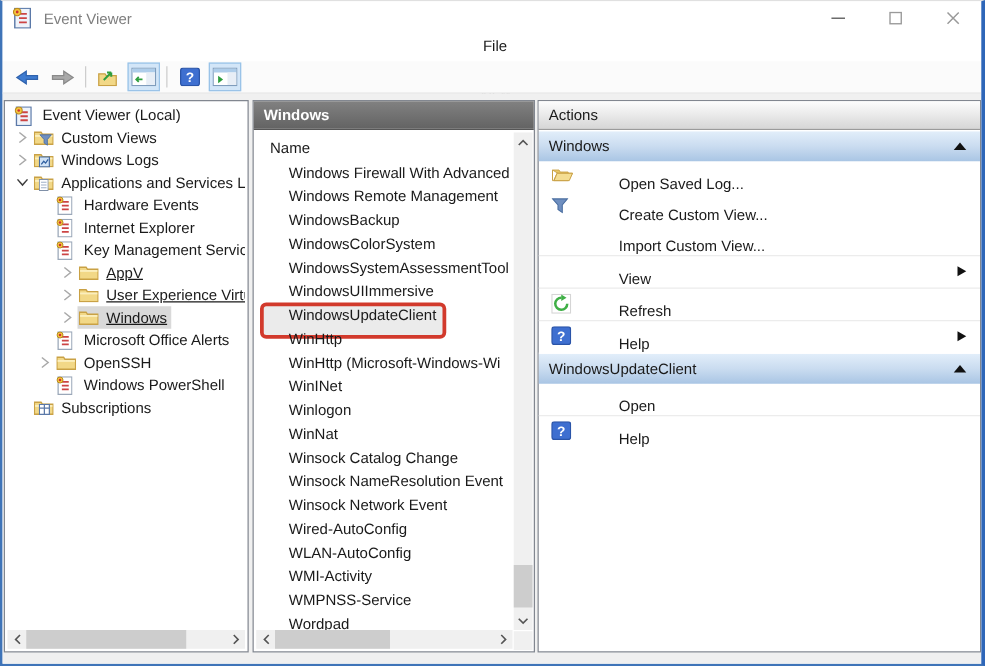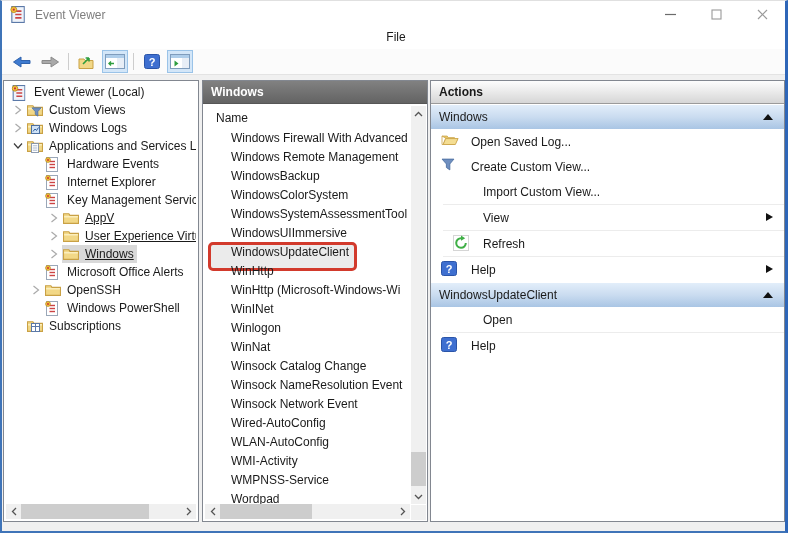--- a/index.html
+++ b/index.html
@@ -50,25 +50,25 @@
   .mid-list{position:absolute;left:1px;right:17px;top:25px;bottom:17px;overflow:hidden;}
   .col-header{height:23px;display:flex;align-items:center;padding-left:12px;}
   .lrows{position:relative;}
   .lrow{height:19px;line-height:19px;padding-left:27px;white-space:nowrap;position:relative;z-index:1;}
   .red-box{position:absolute;left:4px;top:136px;width:143px;height:23px;border:3px solid #d23a2c;border-radius:5px;background:#ebebeb;z-index:0;}
   .mid-vscroll{top:25px;bottom:17px;right:1px;}
   .mid-vscroll .vs-thumb{bottom:18px;height:34px;}
   .corner{position:absolute;right:1px;bottom:1px;width:15px;height:15px;background:#f0f0f0;}
   
   .panel-right{left:428px;top:5px;width:355px;height:442px;}
-  .actions-header{height:22px;background:linear-gradient(#fdfdfd,#d6d6d6);border-bottom:1px solid #9b9b9b;font-weight:bold;display:flex;align-items:center;padding-left:8px;}
+  .actions-header{height:22px;background:linear-gradient(#fdfdfd,#d6d6d6);border-bottom:1px solid #9b9b9b;font-weight:normal;display:flex;align-items:center;padding-left:8px;}
   .group-header{height:24px;background:linear-gradient(#e2eefa 0%,#cadcf0 50%,#a9c5e4 100%);border-top:1px solid #fff;display:flex;align-items:center;padding-left:8px;position:relative;}
   .collapse-arrow{position:absolute;right:11px;top:9px;width:0;height:0;border-left:5px solid transparent;border-right:5px solid transparent;border-bottom:6px solid #111;}
-  .action-row{height:25px;display:flex;align-items:center;padding-left:40px;position:relative;}
-  .action-row.sep{border-bottom:1px solid #ececec;margin-left:12px;}
+  .action-row{height:25px;display:flex;align-items:flex-end;padding-left:64px;position:relative;}
+  .action-row.sep{border-bottom:1px solid #ececec;}
   .a-icon{position:absolute;left:10px;top:4px;width:18px;height:17px;}
   .submenu-arrow{position:absolute;right:11px;top:8px;width:0;height:0;border-top:4.5px solid transparent;border-bottom:4.5px solid transparent;border-left:7px solid #111;}
   svg{display:block;}
 </style>
 </head>
 <body>
 
 <svg width="0" height="0" style="position:absolute" aria-hidden="true">
   <defs>
     <symbol id="i-folder" viewBox="0 0 15 12">

